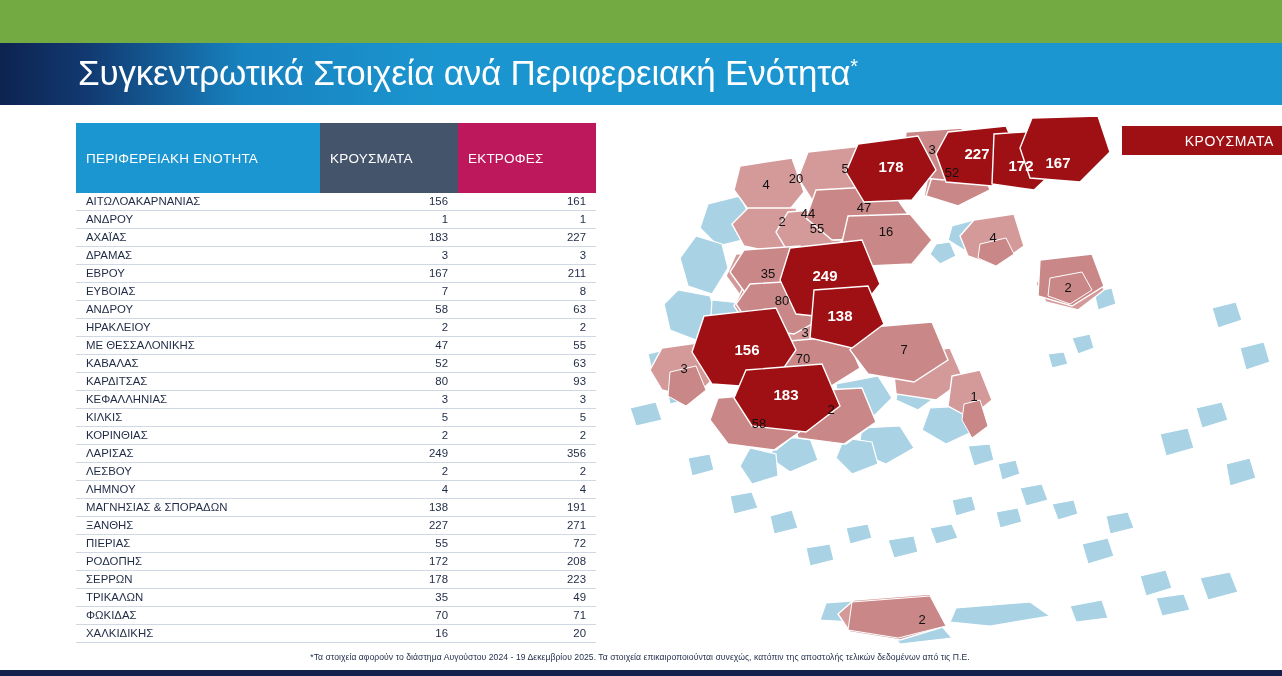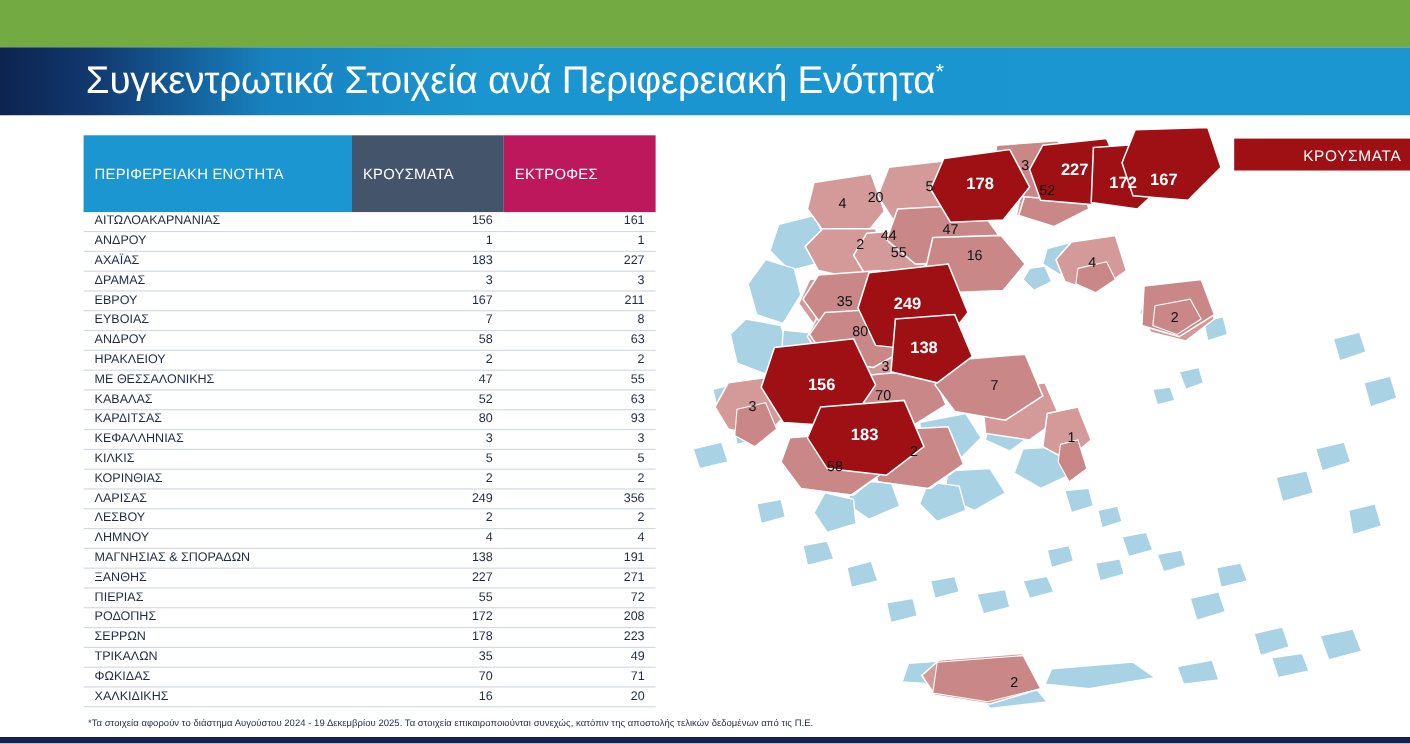--- a/index.html
+++ b/index.html
@@ -93,20 +93,21 @@
 
   #footnote {
     position: absolute;
     left: 80px;
     top: 652px;
     width: 1120px;
     font-size: 8.6px;
     color: #24304d;
     letter-spacing: 0.05px;
     white-space: nowrap;
+    text-align: center;
   }
   #bottom-navy-bar {
     position: absolute;
     left: 0; top: 670px;
     width: 1282px; height: 6px;
     background: #14224b;
   }
 
   
   #legend-badge {

